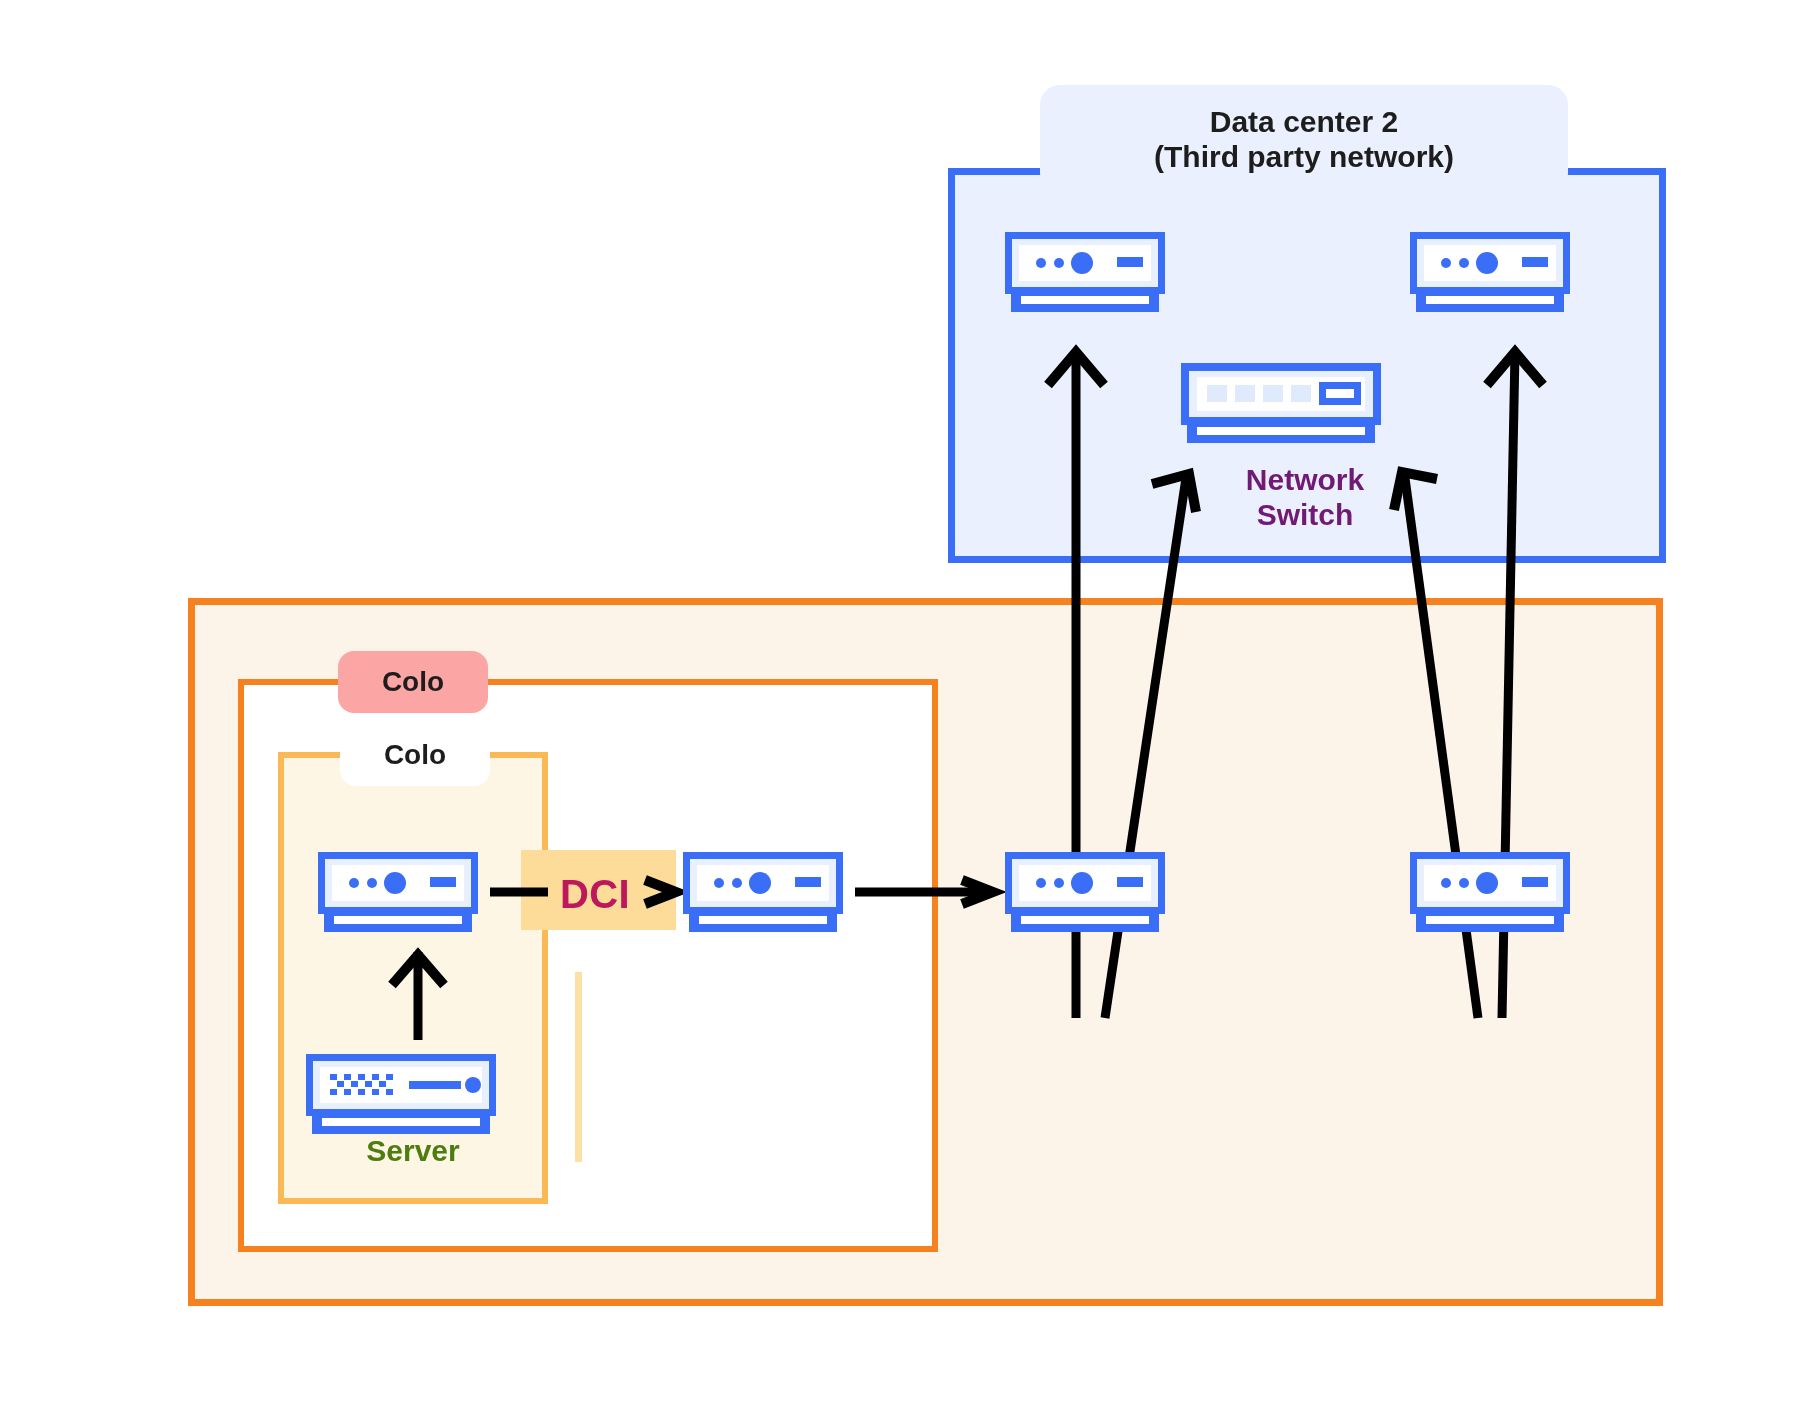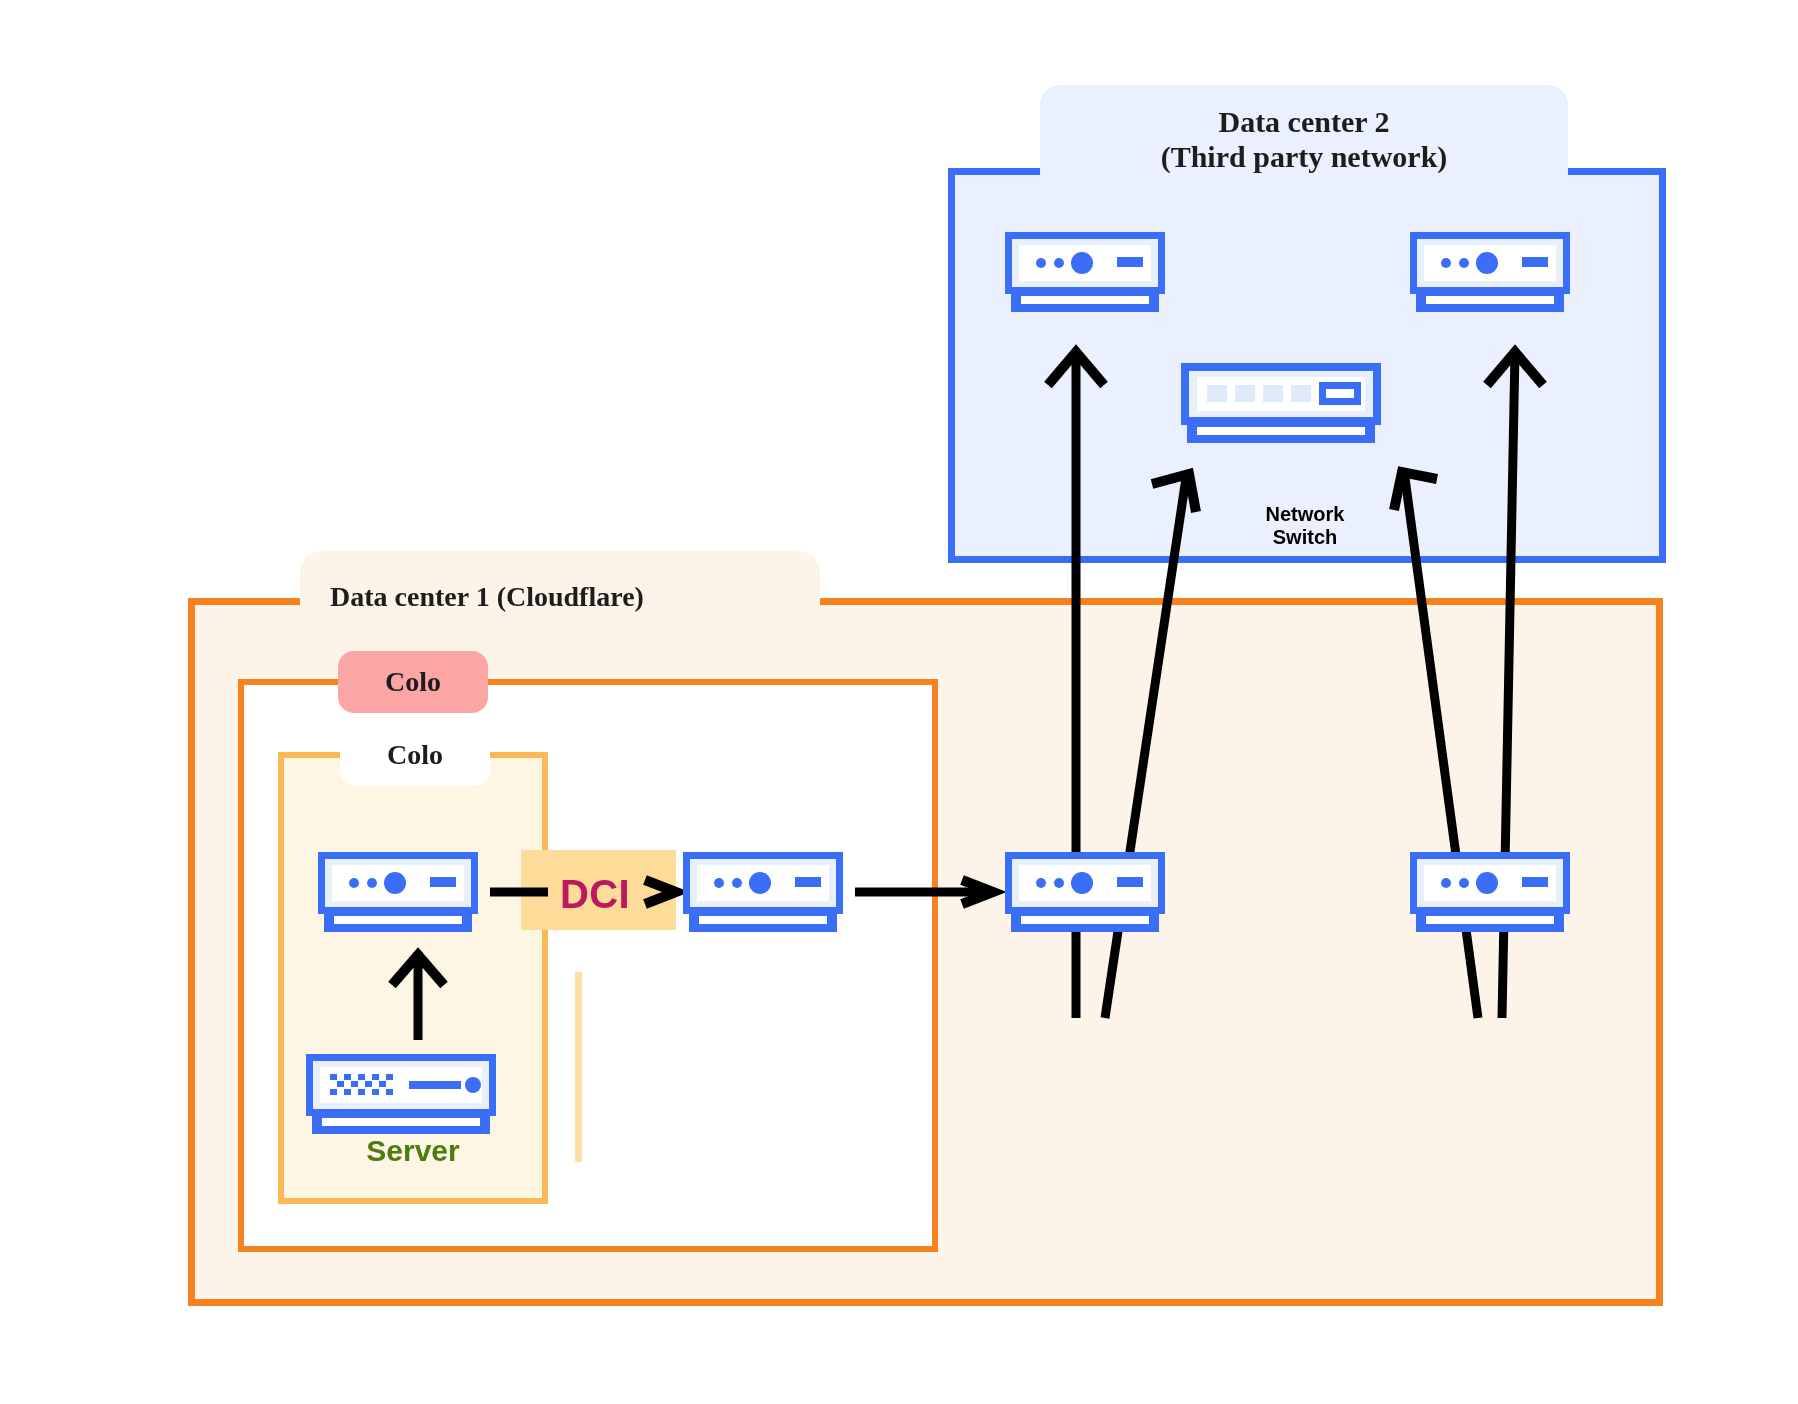--- a/index.html
+++ b/index.html
@@ -64,21 +64,20 @@
   .label-chip {
     position: absolute;
     display: flex;
     align-items: center;
     justify-content: center;
     text-align: center;
     font-weight: bold;
     color: #1d1d1d;
     line-height: 1.18;
     white-space: pre-line;
-    font-family: Liberation Serif, serif;
   }
   .chip-dc2 {
     left: 1040px;
     top: 85px;
     width: 528px;
     height: 108px;
     background: #EAF0FD;
     border-radius: 20px;
     font-size: 30px;
   }
@@ -113,26 +112,25 @@
     font-size: 28px;
   }
 
   
   .switch-caption {
     position: absolute;
     left: 1175px;
     top: 462px;
     width: 260px;
     text-align: center;
-    font-size: 20px;
-    font-weight: bold;
-    color: #000000;
+    font-size: 30px;
+    font-weight: bold;
+    color: #701a75;
     line-height: 1.17;
     white-space: pre-line;
-    margin-top: 41px;
   }
   .server-caption {
     position: absolute;
     left: 318px;
     top: 1134px;
     width: 190px;
     text-align: center;
     font-size: 30px;
     font-weight: bold;
     color: #4d7c0f;
@@ -308,21 +306,20 @@
     </g>
     <g>
       <use href="#router-glyph" x="1410" y="852"></use>
     </g>
   </svg>
 
   <div class="dci-label">DCI</div>
 
   <div class="label-chip chip-dc2">Data center 2
 (Third party network)</div>
-  <div class="label-chip chip-dc1">Data center 1 (Cloudflare)</div>
   <div class="label-chip chip-colo">Colo</div>
   <div class="label-chip chip-rack">Colo</div>
 
   <div class="switch-caption">Network
 Switch</div>
   <div class="server-caption">Server</div>
 
   <div class="flow-note-bar"></div>
 
 </div>

